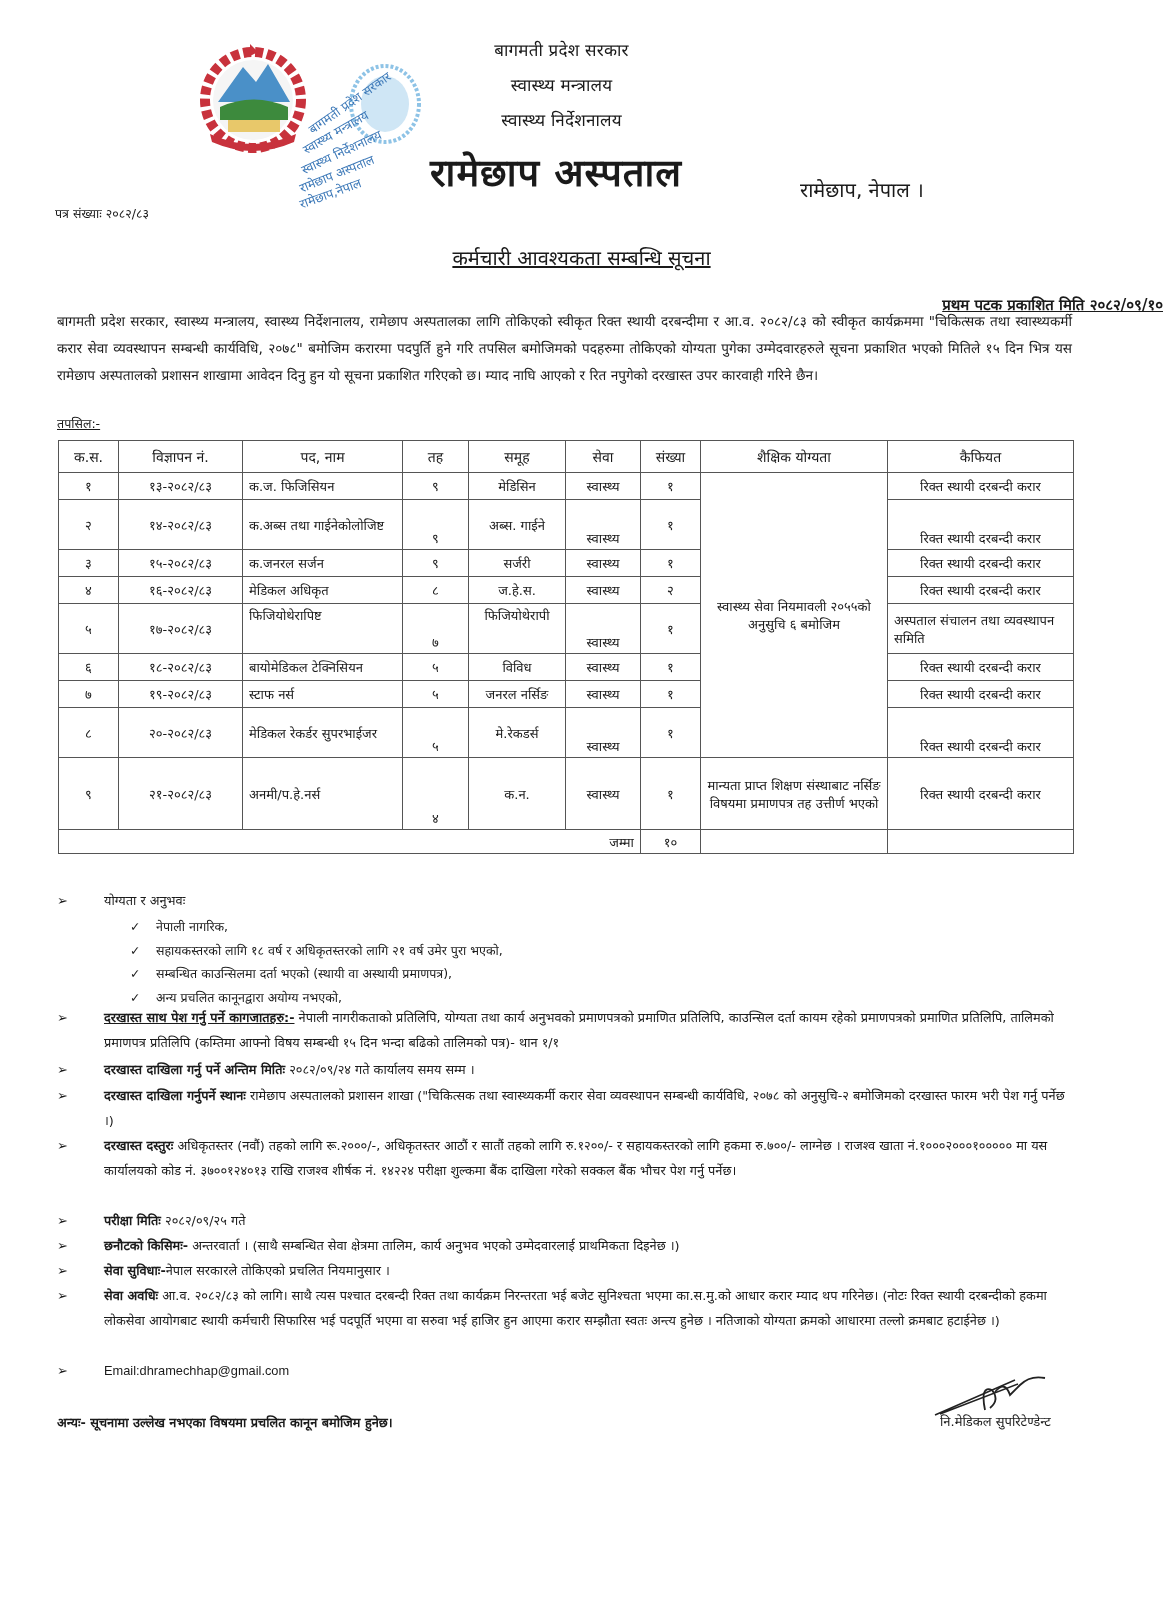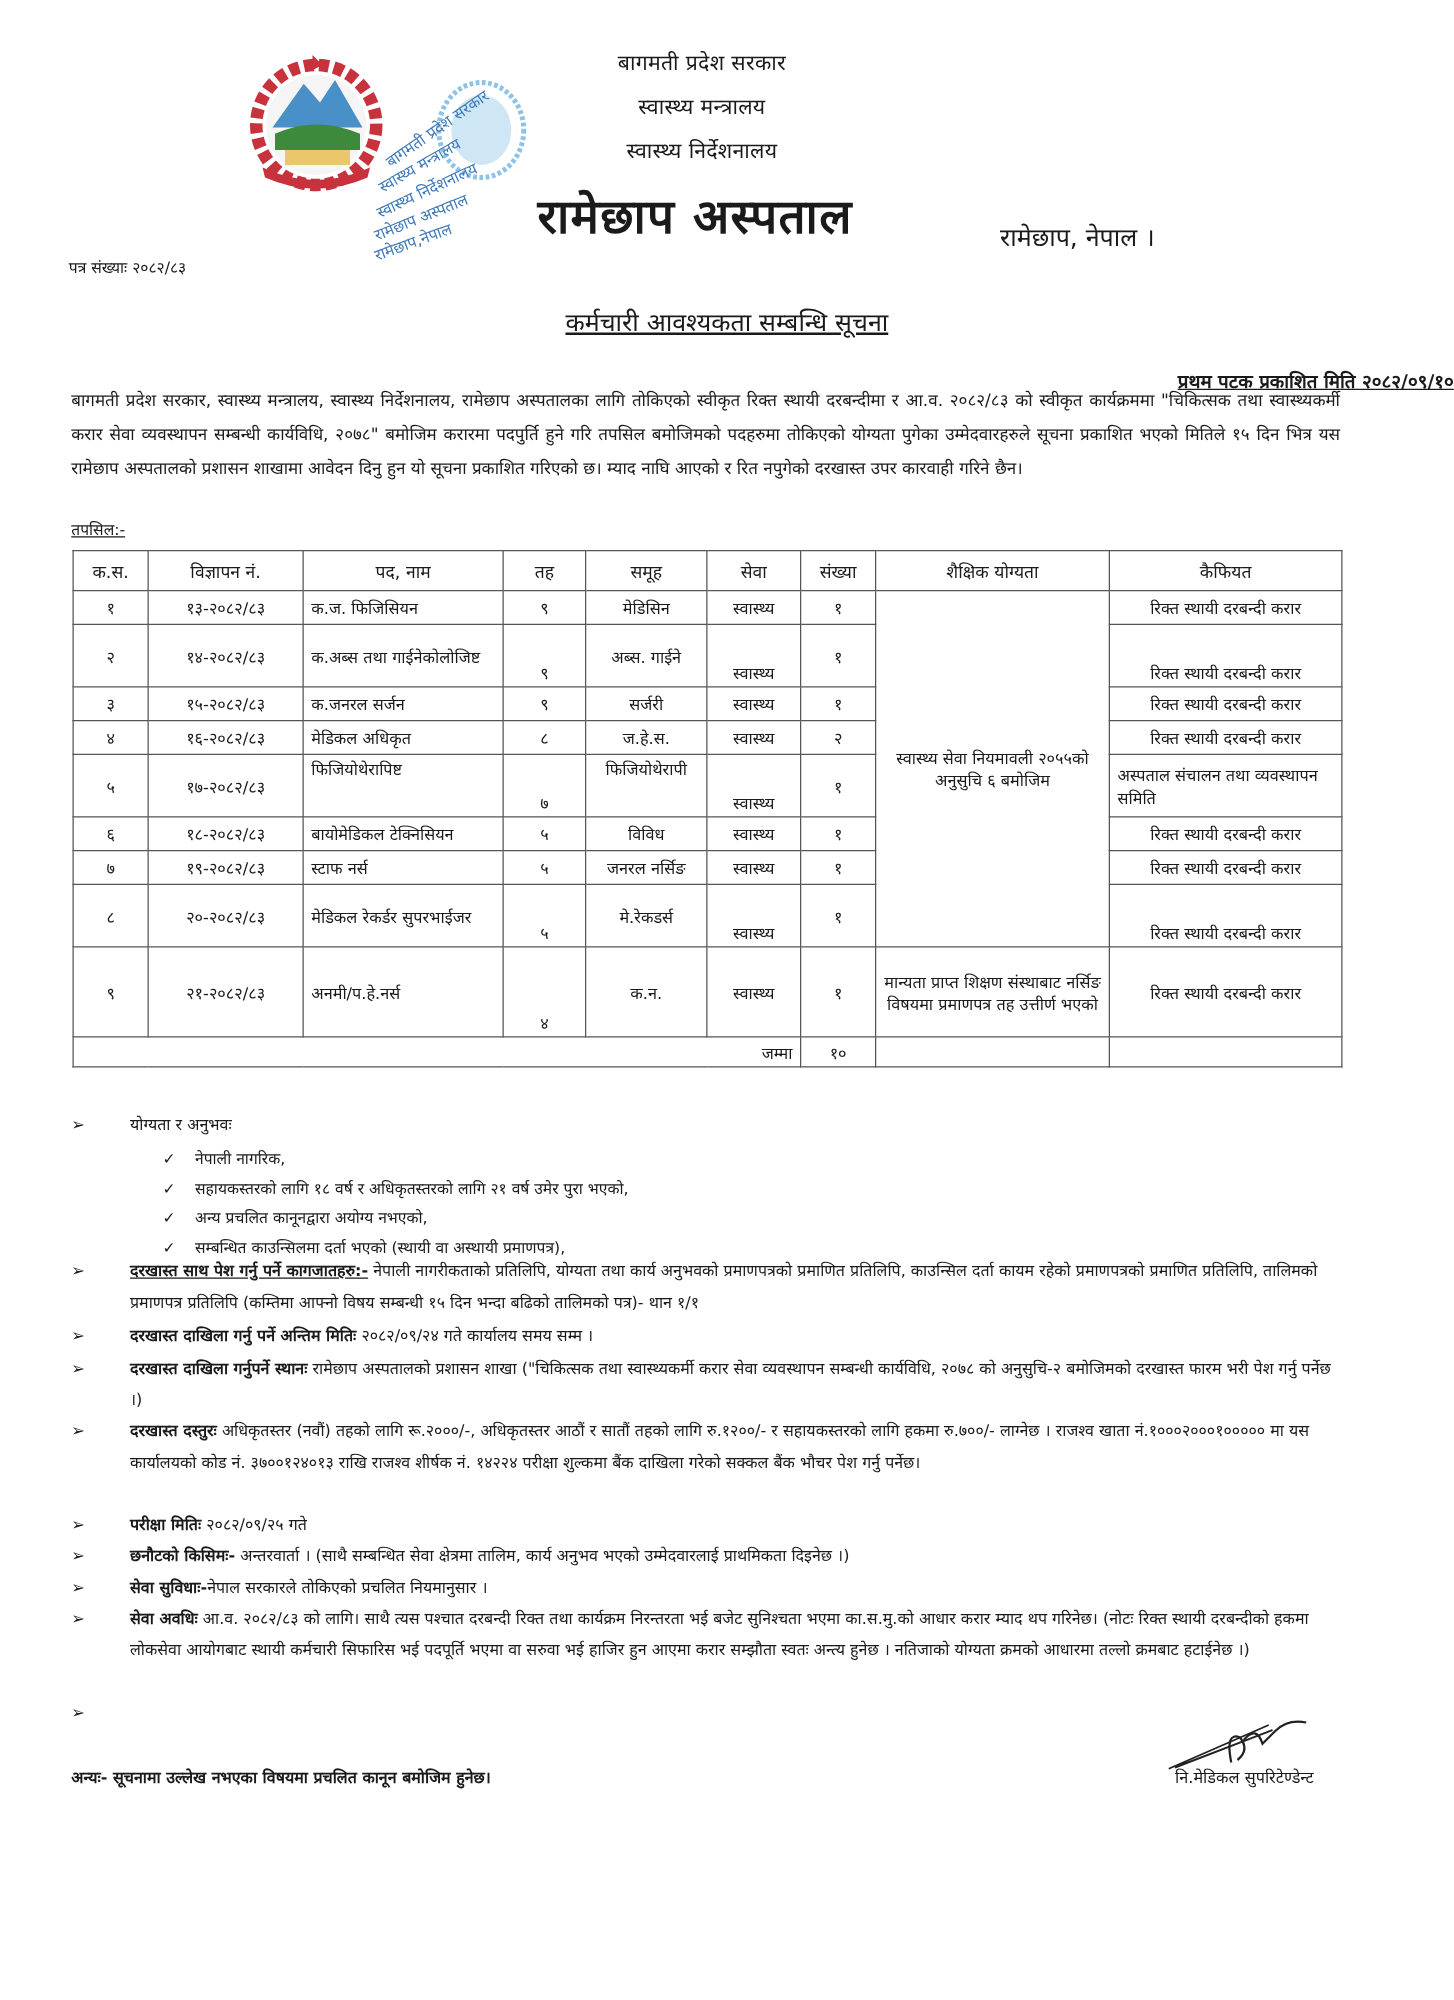--- a/index.html
+++ b/index.html
@@ -212,22 +212,22 @@
   </tbody>
 </table>
 
 <div class="section" style="top:888px;">
   <span class="arrow">➢</span>
   <div class="bul-text">योग्यता र अनुभवः</div>
 </div>
 <div class="check-list" style="top:915px;">
   <div><span class="check">✓</span><span>नेपाली नागरिक,</span></div>
   <div><span class="check">✓</span><span>सहायकस्तरको लागि १८ वर्ष र अधिकृतस्तरको लागि २१ वर्ष उमेर पुरा भएको,</span></div>
+  <div><span class="check">✓</span><span>सम्बन्धित काउन्सिलमा दर्ता भएको (स्थायी वा अस्थायी प्रमाणपत्र),</span></div>
   <div><span class="check">✓</span><span>अन्य प्रचलित कानूनद्वारा अयोग्य नभएको,</span></div>
-  <div><span class="check">✓</span><span>सम्बन्धित काउन्सिलमा दर्ता भएको (स्थायी वा अस्थायी प्रमाणपत्र),</span></div>
 </div>
 
 <div class="section" style="top:1005px;">
   <span class="arrow">➢</span>
   <div class="bul-text"><span class="bold ul">दरखास्त साथ पेश गर्नु पर्ने कागजातहरु:-</span><span> नेपाली नागरीकताको प्रतिलिपि, योग्यता तथा कार्य अनुभवको प्रमाणपत्रको प्रमाणित प्रतिलिपि, काउन्सिल दर्ता कायम रहेको प्रमाणपत्रको प्रमाणित प्रतिलिपि, तालिमको प्रमाणपत्र प्रतिलिपि (कम्तिमा आफ्नो विषय सम्बन्धी १५ दिन भन्दा बढिको तालिमको पत्र)- थान १/१</span></div>
 </div>
 
 <div class="section" style="top:1057px;">
   <span class="arrow">➢</span>
   <div class="bul-text"><span class="bold">दरखास्त दाखिला गर्नु पर्ने अन्तिम मितिः</span><span> २०८२/०९/२४ गते कार्यालय समय सम्म ।</span></div>
@@ -258,20 +258,21 @@
   <div class="bul-text"><span class="bold">सेवा सुविधाः-</span><span>नेपाल सरकारले तोकिएको प्रचलित नियमानुसार ।</span></div>
 </div>
 
 <div class="section" style="top:1283px;">
   <span class="arrow">➢</span>
   <div class="bul-text"><span class="bold">सेवा अवधिः</span><span> आ.व. २०८२/८३ को लागि। साथै त्यस पश्चात दरबन्दी रिक्त तथा कार्यक्रम निरन्तरता भई बजेट सुनिश्चता भएमा का.स.मु.को आधार करार म्याद थप गरिनेछ। (नोटः रिक्त स्थायी दरबन्दीको हकमा लोकसेवा आयोगबाट स्थायी कर्मचारी सिफारिस भई पदपूर्ति भएमा वा सरुवा भई हाजिर हुन आएमा करार सम्झौता स्वतः अन्त्य हुनेछ । नतिजाको योग्यता क्रमको आधारमा तल्लो क्रमबाट हटाईनेछ ।)</span></div>
 </div>
 
 <div class="section" style="top:1358px;">
   <span class="arrow">➢</span>
+  <div class="bul-text" style="font-family:'Liberation Sans', sans-serif;">Email:dhramechhap@gmail.com</div>
 </div>
 
 <div class="section" style="top:1410px; font-weight:bold;">अन्यः- सूचनामा उल्लेख नभएका विषयमा प्रचलित कानून बमोजिम हुनेछ।</div>
 
 <svg class="signature" viewBox="0 0 120 50">
   <path d="M5 45 L85 10 M10 44 L88 14" stroke="#222" stroke-width="1.5" fill="none"></path>
   <path d="M55 40 Q50 15 62 20 Q70 30 60 38 M65 22 Q75 10 80 25 L90 15 Q100 5 115 8" stroke="#222" stroke-width="1.8" fill="none"></path>
 </svg>
 <div class="sign-title">नि.मेडिकल सुपरिटेण्डेन्ट</div>
 

